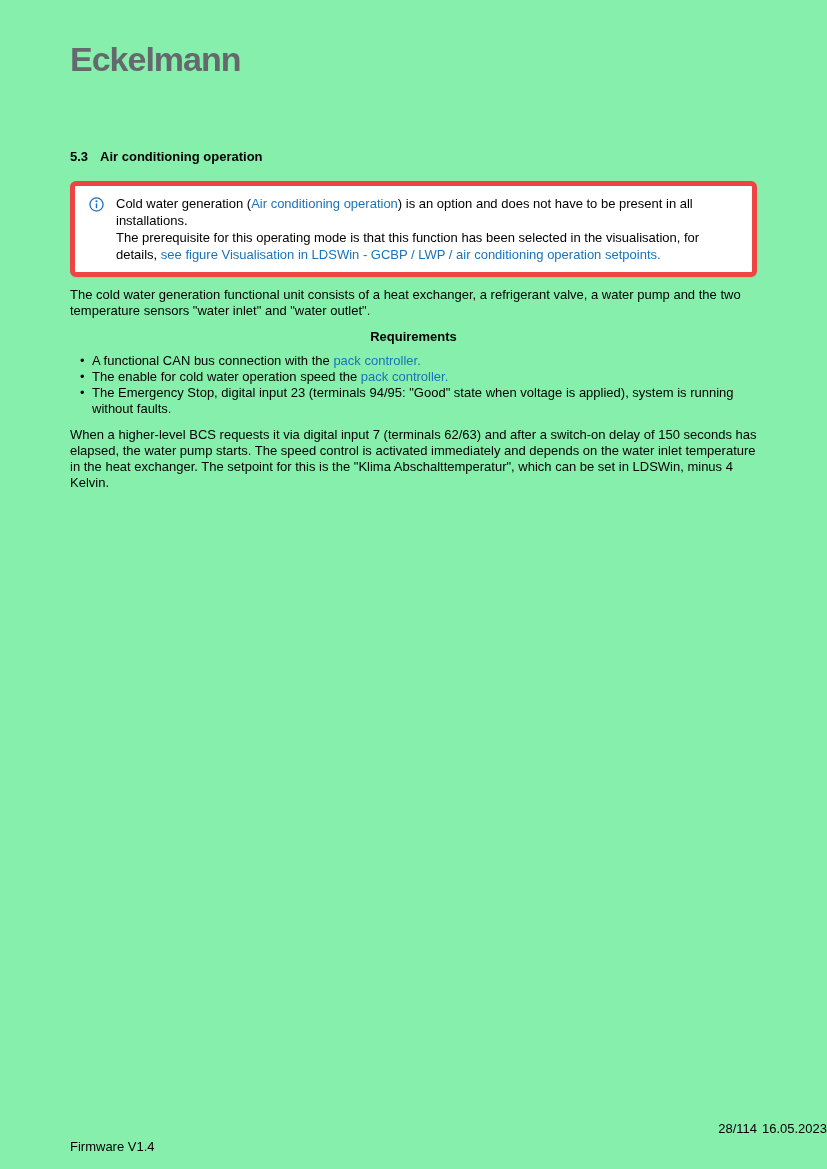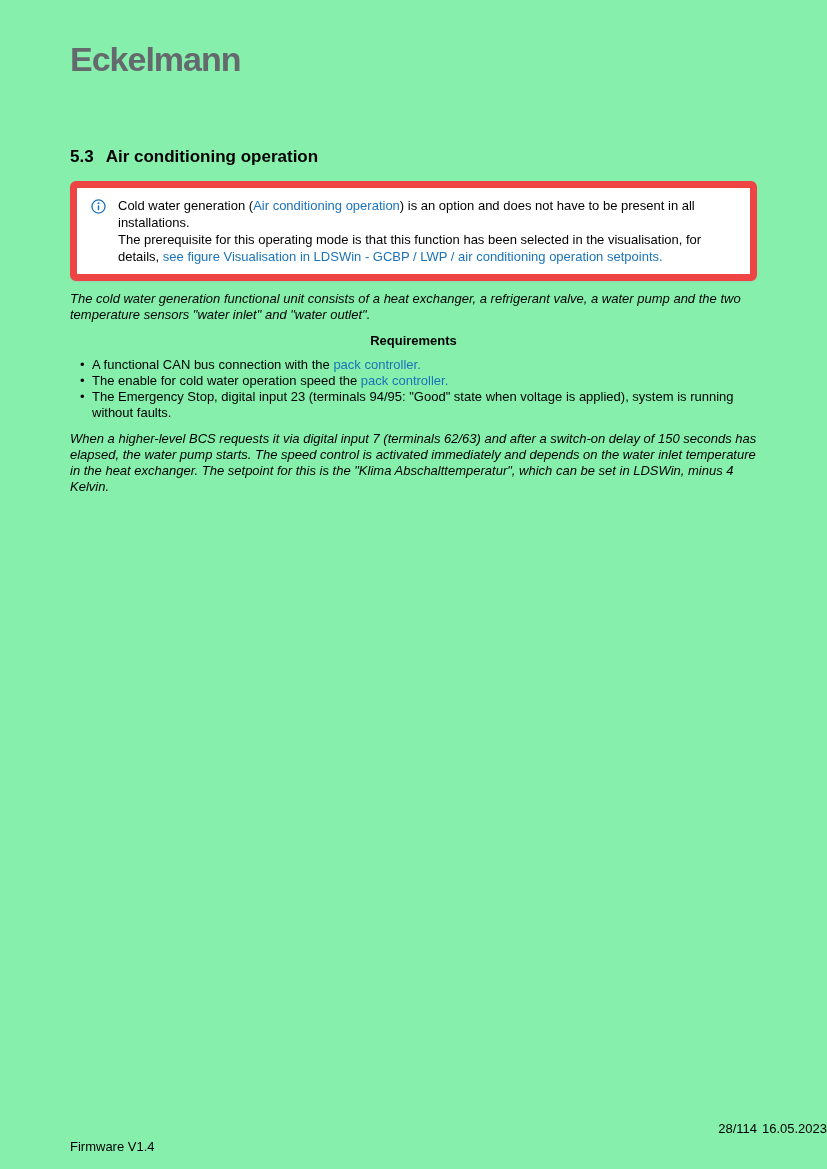--- a/index.html
+++ b/index.html
@@ -17,42 +17,42 @@
   .logo {
     font-size: 34px;
     font-weight: bold;
     color: #64696d;
     letter-spacing: -1px;
     line-height: 34px;
   }
 
   .heading {
     margin-top: 72px;
-    font-size: 17px;
+    font-size: 13px;
     font-weight: bold;
     line-height: 18px;
     display: flex;
   }
   .heading .num { margin-right: 12px; }
 
   .note-box {
     margin-top: 15px;
-    border: 7px solid #ef4444;
+    border: 5px solid #ef4444;
     border-radius: 6px;
     padding: 9px 14px 9px 14px;
     display: flex;
     box-shadow: 0 1px 1px rgba(160,175,190,0.35);
     background: #ffffff;
   }
   .note-icon { flex: 0 0 auto; width: 15px; height: 15px; margin-top: 2px; }
   .note-text { margin-left: 12px; font-size: 13px; line-height: 17px; }
 
   .link { color: #1a73b9; cursor: pointer; }
 
-  .para { font-size: 13px; line-height: 16px; margin-top: 10px; font-style: italic; }
+  .para { font-size: 13px; line-height: 16px; margin-top: 10px; }
   .bold-heading { font-size: 13px; font-weight: bold; line-height: 16px; margin-top: 10px; text-align: center; }
 
   ul.reqs { margin-top: 8px; list-style: none; }
   ul.reqs li {
     font-size: 13px; line-height: 16px;
     padding-left: 22px; position: relative;
   }
   ul.reqs li::before {
     content: "\2022";
     position: absolute; left: 10px; top: 0;

